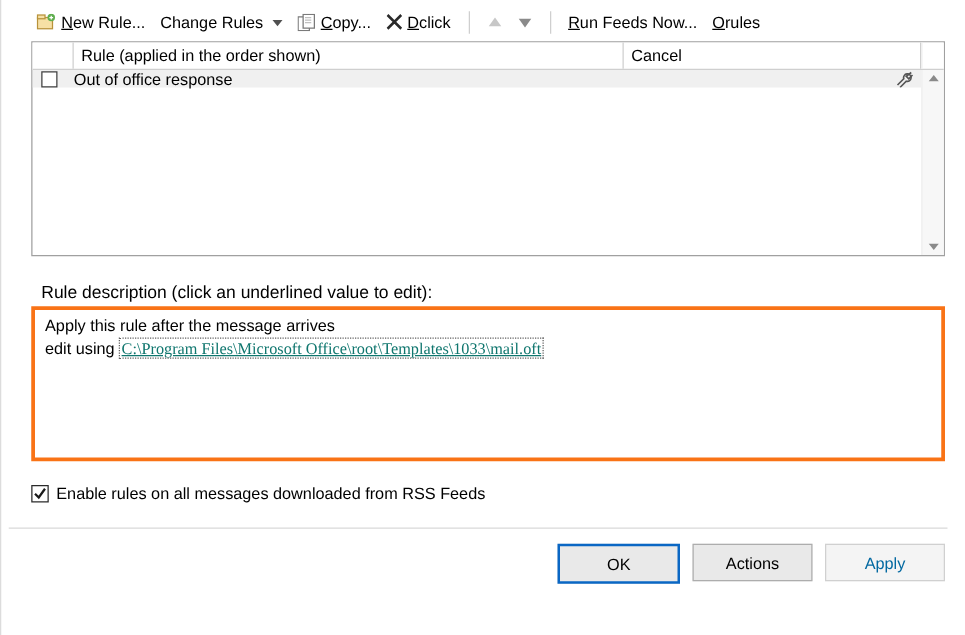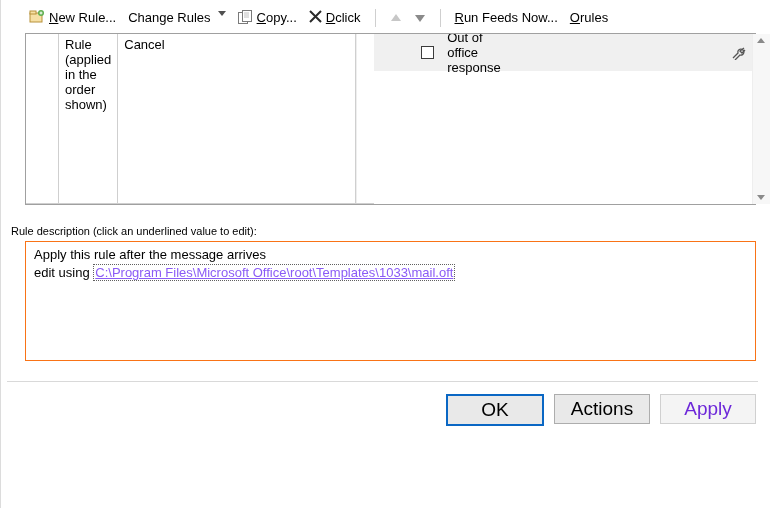--- a/index.html
+++ b/index.html
@@ -24,20 +24,21 @@
   }
   
   .toolbar {
     display: flex;
     align-items: center;
     gap: 4px;
     padding: 2px 6px 6px 18px;
   }
   .tbtn {
     display: inline-flex;
+    align-items: center;
     gap: 4px;
     padding: 2px 4px;
     cursor: pointer;
     white-space: nowrap;
   }
   .tbtn .u { text-decoration: underline; }
   .sep {
     width: 1px;
     height: 18px;
     background: #cfcfcf;
@@ -54,21 +55,21 @@
     margin-left: 3px;
     margin-top: 1px;
   }
 
   
   .rules-box {
     border: 1px solid #a0a0a0;
     background: #fff;
     height: 170px;
     display: flex;
-    flex-direction: row;
+    flex-direction: column;
     margin: 0 2px 0 18px;
     position: relative;
   }
   .rules-header {
     display: flex;
     border-bottom: 1px solid #cfcfcf;
     background: #ffffff;
     font-size: 13px;
   }
   .rules-header .col {
@@ -85,23 +86,22 @@
     display: flex;
     position: relative;
   }
   .rows {
     flex: 1;
     overflow: hidden;
   }
   .rule-row {
     display: flex;
     align-items: center;
-    height: 37px;
+    height: 14px;
     background: #f0f0f0;
-    padding-left: 40px;
   }
   .rule-row .chk {
     width: 20px;
     display: flex;
     align-items: center;
     justify-content: center;
     border-right: 1px solid transparent;
     padding: 0 3px;
   }
   .rule-row .chkbox {
@@ -137,38 +137,39 @@
     width: 0; height: 0;
     border-left: 4px solid transparent;
     border-right: 4px solid transparent;
     margin: 4px 0;
   }
   .scroll-arrow.up { border-bottom: 5px solid #8a8a8a; }
   .scroll-arrow.down { border-top: 5px solid #8a8a8a; }
 
   
   .desc-label {
-    margin: 20px 2px 4px 4px;
-    font-size: 11px;
+    margin: 20px 2px 4px 26px;
+    font-size: 14px;
   }
   .desc-box {
-    border: 1px solid #f97316;
+    border: 3px solid #f97316;
     background: #fff;
     height: 110px;
     margin: 0 2px 0 18px;
     padding: 4px 8px;
     font-size: 13px;
     line-height: 18px;
   }
   .link {
-    color: #8b5cf6;
+    color: #0f766e;
     text-decoration: underline;
     border: 1px dotted #606060;
     padding: 0 1px;
     cursor: pointer;
+    font-family: Liberation Serif, serif;
   }
 
   
   .rss-row {
     display: flex;
     align-items: center;
     margin: 18px 2px 0 18px;
     gap: 6px;
   }
   .rss-box {
@@ -196,29 +197,29 @@
     padding: 12px 2px 0 0;
   }
   .btn {
     width: 94px;
     height: 28px;
     border: 1px solid #adadad;
     background: #e9e9e9;
     display: flex;
     align-items: center;
     justify-content: center;
-    font-size: 19px;
+    font-size: 13px;
     cursor: pointer;
   }
   .btn.primary {
     border: 2px solid #0a67c4;
     background: #e9e9e9;
   }
   .btn.disabled {
-    color: #6d28d9;
+    color: #0369a1;
     border: 1px solid #d0d0d0;
     background: #f4f4f4;
     cursor: default;
   }
 </style>
 </head>
 <body>
 
 <div class="window">
 
@@ -315,20 +316,28 @@
   </div>
 
   <div class="desc-label">Rule description (click an underlined value to edit):</div>
   <div class="desc-box">
     <div>Apply this rule after the message arrives</div>
     <div>
       <span>edit using </span><span class="link">C:\Program Files\Microsoft Office\root\Templates\1033\mail.oft</span>
     </div>
   </div>
 
+  <div class="rss-row">
+    <span class="rss-box">
+      <svg width="12" height="12" viewBox="0 0 12 12">
+          <path d="M2 6 L5 9 L10 2" fill="none" stroke="#1a1a1a" stroke-width="1.8"></path>
+        </svg>
+    </span>
+    <span>Enable rules on all messages downloaded from RSS Feeds</span>
+  </div>
 
   <div class="divider"></div>
 
   <div class="buttons">
     <div class="btn primary">OK</div>
     <div class="btn">Actions</div>
     <div class="btn disabled">Apply</div>
   </div>
 
 </div>

